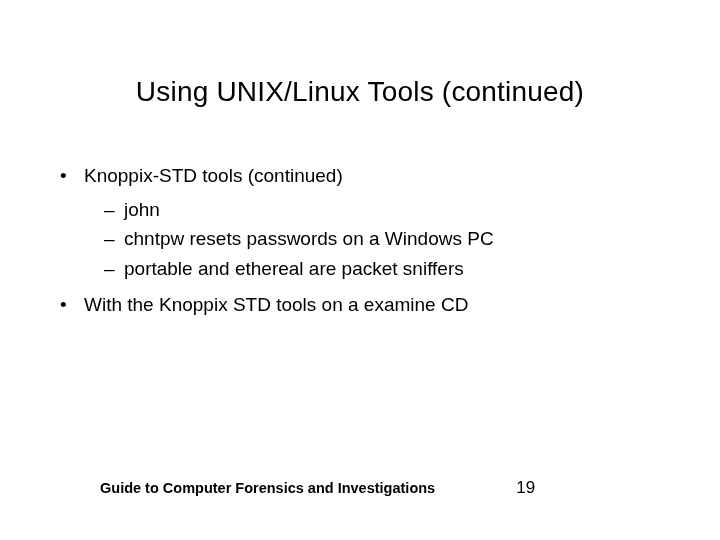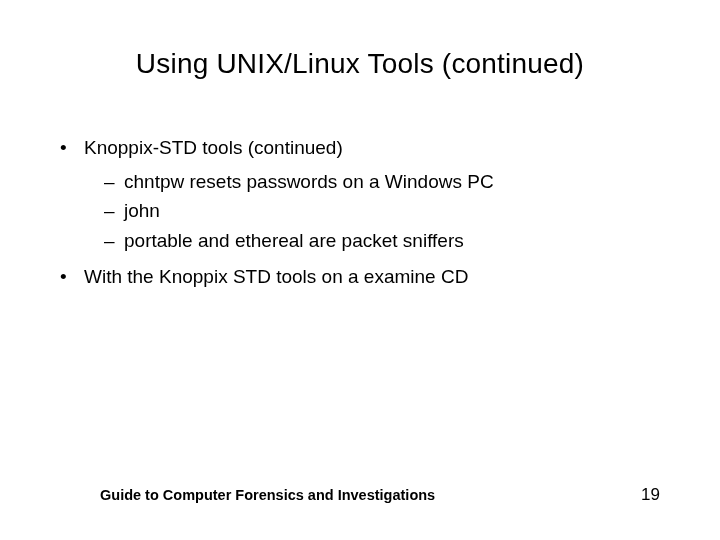--- a/index.html
+++ b/index.html
@@ -6,21 +6,21 @@
     body {
       width: 720px;
       height: 540px;
       background: #ffffff;
       font-family: Arial, Helvetica, sans-serif;
       color: #000000;
       position: relative;
       overflow: hidden;
     }
     .slide {
-      padding: 48px 60px 0 60px;
+      padding: 76px 60px 0 60px;
       height: 100%;
       position: relative;
     }
     .title {
       font-size: 28px;
       font-weight: normal;
       text-align: center;
       margin-bottom: 55px;
       letter-spacing: 0.2px;
     }
@@ -50,52 +50,52 @@
       content: "–";
       position: absolute;
       left: 0;
       top: 0;
     }
     .sub-group {
       margin-bottom: 10px;
     }
     .footer {
       position: absolute;
-      bottom: 35px;
+      bottom: 42px;
       left: 100px;
       right: 60px;
       display: flex;
-      justify-content: space-between;
       align-items: baseline;
       font-size: 14.5px;
       font-weight: bold;
+      gap: 39px;
     }
     .page-number {
       font-weight: normal;
       font-size: 17px;
       margin-left: 42px;
     }
   </style>
 </head>
 <body>
 
 <div class="slide">
   <h1 class="title">Using UNIX/Linux Tools (continued)</h1>
 
   <div class="content">
 
     <div class="bullet-l1">
       <span>Knoppix-STD tools (continued)</span>
     </div>
     <div class="sub-group">
       <div class="bullet-l2">
-        <span>chntpw resets passwords on a Windows PC</span>
+        <span>john</span>
       </div>
       <div class="bullet-l2">
-        <span>john</span>
+        <span>chntpw resets passwords on a Windows PC</span>
       </div>
       <div class="bullet-l2">
         <span>portable and ethereal are packet sniffers</span>
       </div>
     </div>
 
     <div class="bullet-l1">
       <span>With the Knoppix STD tools on a examine CD</span>
     </div>
 

